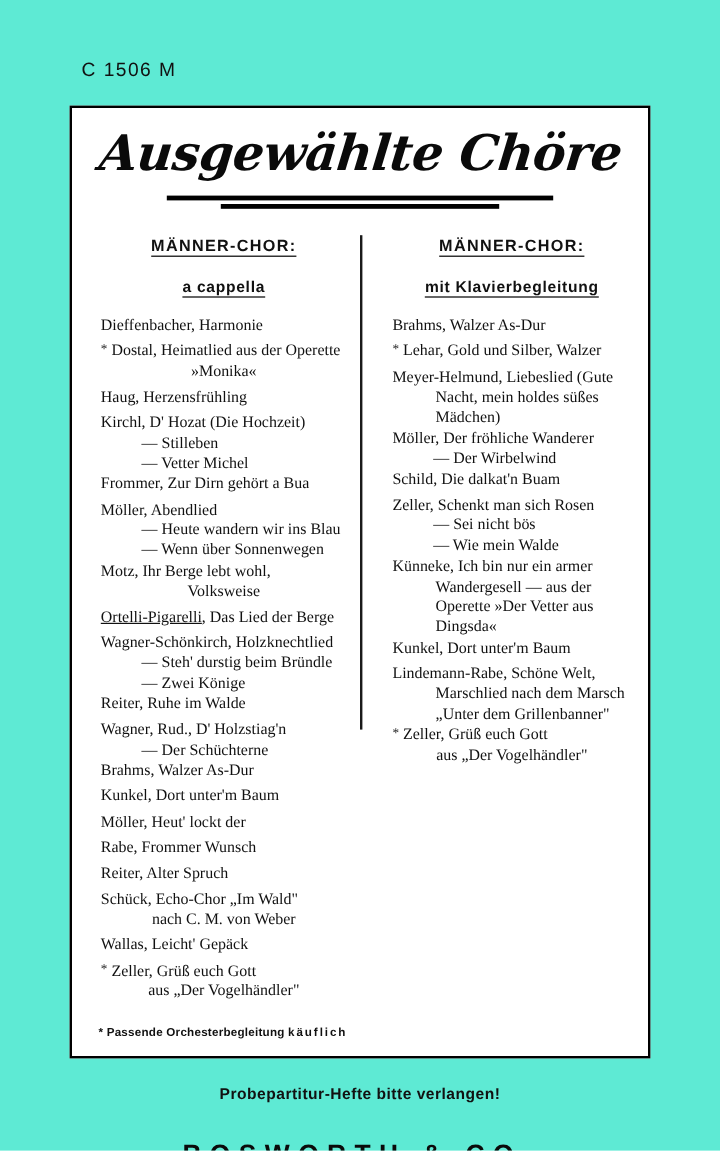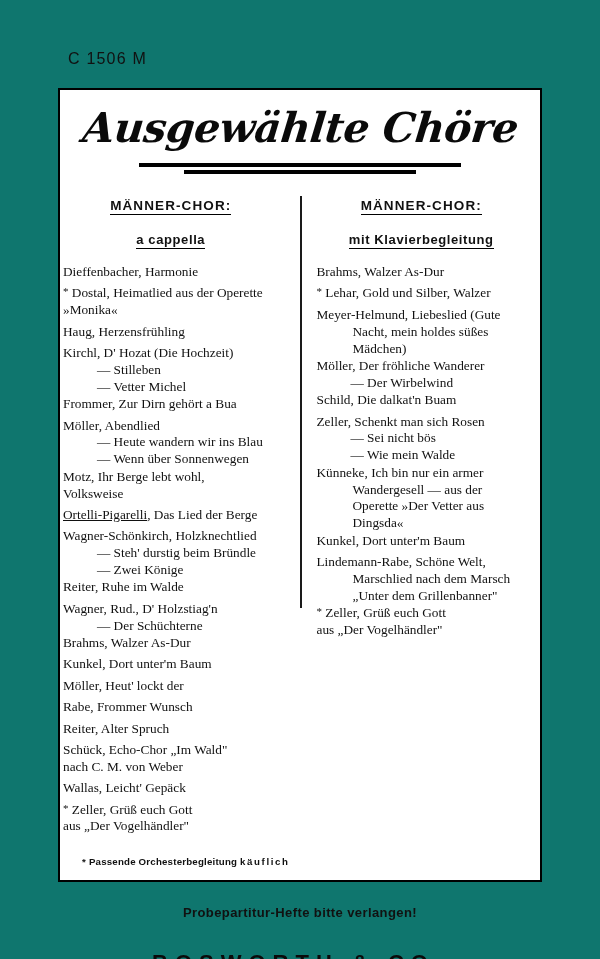--- a/index.html
+++ b/index.html
@@ -4,21 +4,21 @@
 <style>
   html, body {
     margin: 0;
     padding: 0;
     background: #ffffff;
   }
   .page {
     position: relative;
     width: 600px;
     height: 959px;
-    background: #0f766e;
+    background: #5eead4;
     font-family: "Liberation Serif", serif;
     color: #111;
     overflow: hidden;
   }
 
   
   .plate-number {
     position: absolute;
     left: 68px;
     top: 50px;
@@ -72,21 +72,21 @@
     width: 232px;
     height: 4px;
     background: #000;
   }
 
   
   .columns {
     position: relative;
     display: flex;
     margin-top: 22px;
-    padding: 0 14px 0 3px;
+    padding: 0 14px 0 24px;
   }
   .col {
     width: 50%;
     box-sizing: border-box;
   }
   .col-left { padding-right: 16px; }
   .col-right { padding-left: 22px; }
 
   .divider {
     position: absolute;
@@ -124,21 +124,21 @@
 
   
   .entry {
     font-size: 13.3px;
     line-height: 1.27;
     margin-bottom: 4.5px;
   }
   .entry.tight { margin-bottom: 0.5px; }
   .entry .cont {
     display: block;
-    text-align: left;
+    text-align: center;
   }
   .entry .dash {
     display: block;
     padding-left: 34px;
   }
   .entry .just {
     display: block;
     padding-left: 36px;
   }
   .star {

